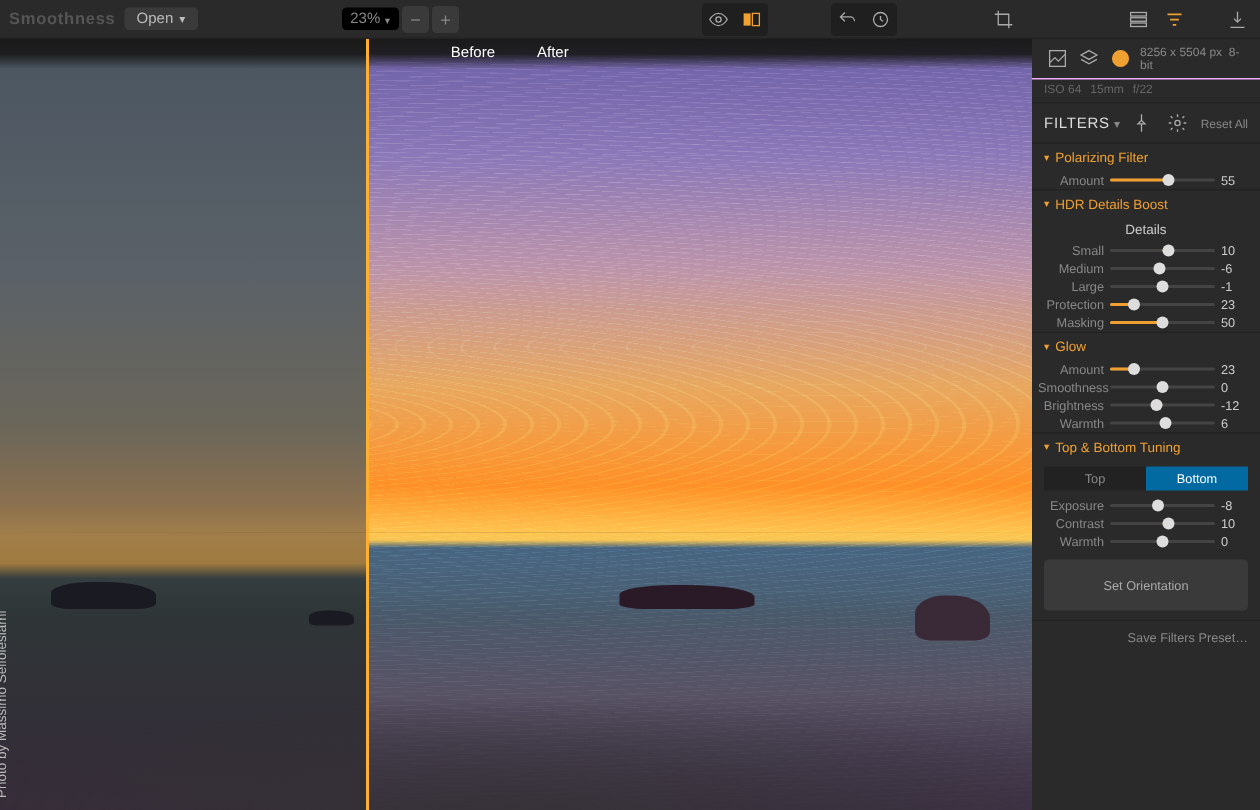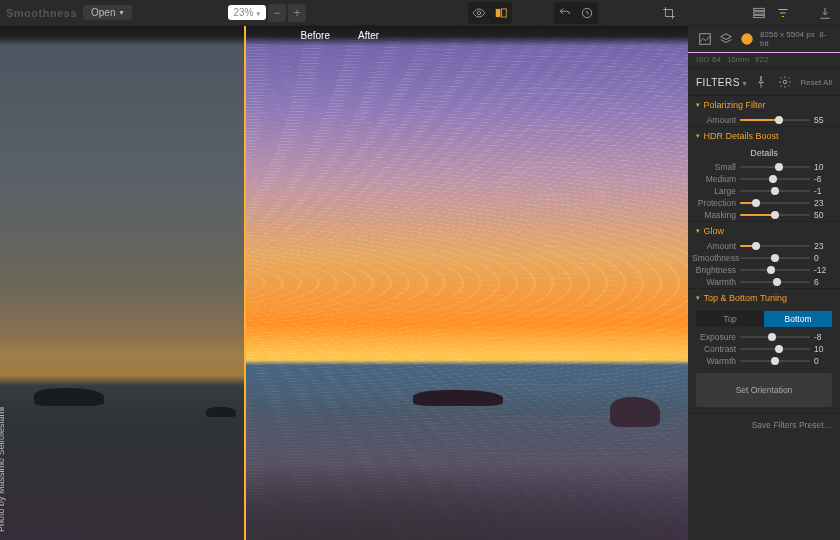--- a/index.html
+++ b/index.html
@@ -2,21 +2,21 @@
 <html><head>
 <meta charset="utf-8">
 <style>
 *{margin:0;padding:0;box-sizing:border-box;font-family:-apple-system,Helvetica,Arial,sans-serif;-webkit-user-select:none;user-select:none}
 body{width:840px;height:540px;background:#1a1a1a;color:#ccc;overflow:hidden;display:flex;flex-direction:column}
 .topbar{height:26px;background:#2a2a2a;display:flex;align-items:center;padding:0 6px;gap:6px;font-size:10px;color:#888;border-bottom:1px solid #222}
 .logo{color:#555;font-weight:bold;letter-spacing:.5px;font-size:11px}
 .open-btn{background:#3a3a3a;border-radius:3px;padding:2px 8px;display:flex;align-items:center;gap:4px;color:#bbb;cursor:pointer}
 .open-btn::after{content:'▾';font-size:8px}
 .zoom-group{margin-left:90px;display:flex;align-items:center;gap:2px}
-.zoom-val{background:#ffffff;border-radius:3px;padding:2px 6px;display:flex;gap:3px;align-items:flex-end}
+.zoom-val{background:#000000;border-radius:3px;padding:2px 6px;display:flex;gap:3px;align-items:flex-end}
 .zoom-val::after{content:'▾';font-size:7px}
 .sqbtn{width:18px;height:18px;background:#3a3a3a;border-radius:3px;display:flex;align-items:center;justify-content:center;cursor:pointer;font-size:12px}
 .tb-spacer{flex:1}
 .ico{width:18px;height:18px;display:flex;align-items:center;justify-content:center;cursor:pointer;color:#aaa}
 .ico svg{width:14px;height:14px;stroke:#aaa;fill:none;stroke-width:1.5}
 .ico.actv svg{stroke:#f0a030}
 .ico.sun svg{fill:#f0a030;stroke:#f0a030}
 .ico-group{display:flex;gap:4px;background:#1f1f1f;border-radius:3px;padding:2px}
 .main{flex:1;display:flex;min-height:0}
 .viewport{flex:1;background:#7f1d1d;position:relative;overflow:hidden}

